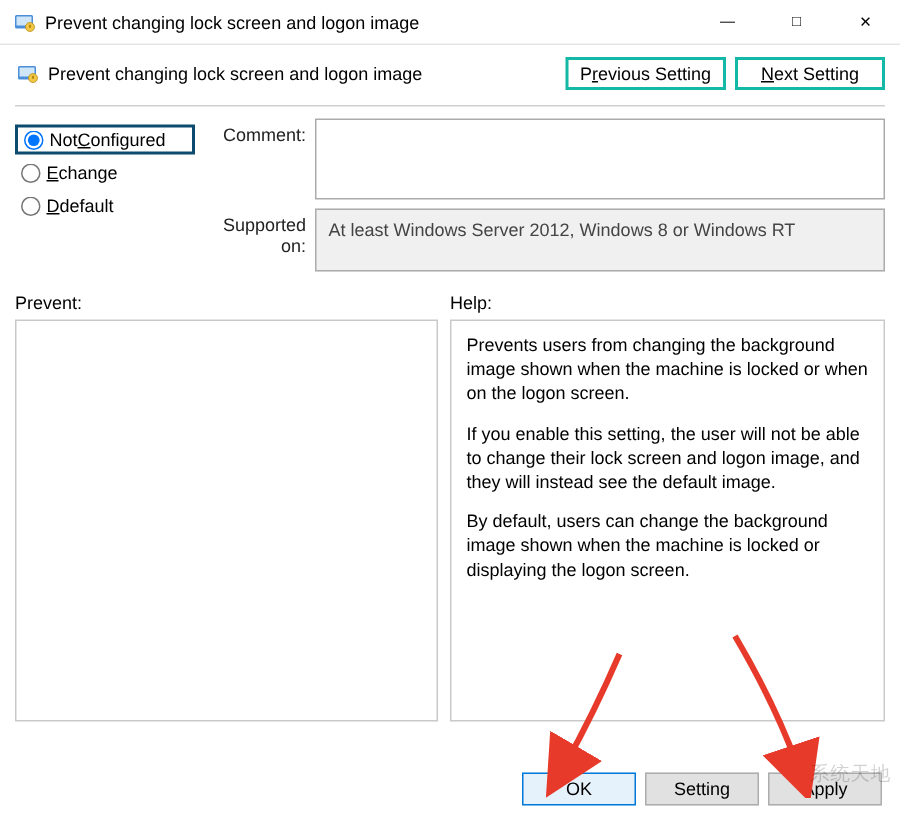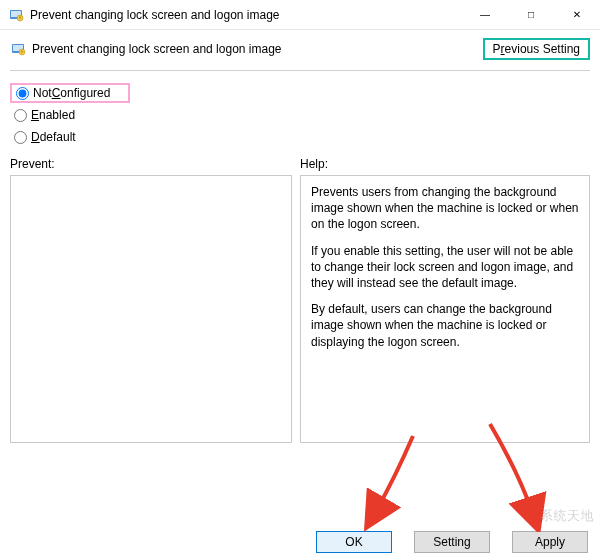--- a/index.html
+++ b/index.html
@@ -67,21 +67,21 @@
   .radio-group .radio {
     display: flex; align-items: center;
     height: 20px;
     margin-bottom: 2px;
     padding-left: 4px;
     cursor: default;
   }
   .radio input { margin: 0 4px 0 0; }
   .radio .ul { text-decoration: underline; }
   .highlight {
-    border: 2px solid #f9a8d4;
+    border: 2px solid #0c4a6e;
     padding: 1px 3px;
     margin-bottom: 2px;
   }
   .form-row { display: flex; margin-bottom: 6px; }
   .form-label {
     width: 80px;
     text-align: right;
     padding-right: 6px;
     padding-top: 4px;
     color: #222;
@@ -117,23 +117,23 @@
     overflow-y: scroll;
     font-size: 12px;
     background: #fff;
   }
   .options-panel { width: 282px; }
   .help-panel { flex: 1; }
   .help-panel p { margin: 0 0 10px 0; line-height: 1.35; }
   .footer {
     position: absolute;
     right: 12px;
-    bottom: 2px;
+    bottom: 18px;
     display: flex;
-    gap: 22px;
+    gap: 6px;
   }
   .fbtn {
     width: 76px; height: 22px;
     background: #e1e1e1;
     border: 1px solid #adadad;
     font-size: 12px;
     cursor: default;
   }
   .fbtn.default {
     border: 1.5px solid #0078d7;
@@ -182,43 +182,54 @@
     <span class="policy-icon">
       <svg width="16" height="16" viewBox="0 0 16 16">
           <rect x="2" y="3" width="12" height="9" rx="1" fill="#4a8fd8"></rect>
           <rect x="3" y="4" width="10" height="6" fill="#cfe6f9"></rect>
           <circle cx="12" cy="11" r="3" fill="#f2c744" stroke="#b58a12" stroke-width="0.5"></circle>
           <rect x="11.3" y="9.5" width="1.4" height="2" fill="#b58a12"></rect>
         </svg>
     </span>
     <span class="header-title">Prevent changing lock screen and logon image</span>
     <button class="hbtn"><span>P</span><span class="ul">r</span><span>evious Setting</span></button>
+    <button class="hbtn"><span class="ul">N</span><span>ext Setting</span></button>
   </div>
 
   <div class="divider"></div>
 
   <div class="config-row">
     <div class="config-left">
       <div class="radio-group">
         <label class="radio highlight">
           <input type="radio" name="state" checked="" style="">
           <span>Not </span>
             <span class="ul">C</span>
             <span>onfigured</span>
         </label>
         <label class="radio">
           <input type="radio" name="state" style="">
           <span class="ul">E</span>
-            <span>nabled</span>
+            <span>change</span>
         </label>
         <label class="radio">
           <input type="radio" name="state" style="">
           <span class="ul">D</span>
             <span>default</span>
         </label>
+      </div>
+    </div>
+    <div class="config-right">
+      <div class="form-row">
+        <div class="form-label">Comment:</div>
+        <textarea class="comment-box" style=""></textarea>
+      </div>
+      <div class="form-row">
+        <div class="form-label">Supported on:</div>
+        <textarea class="supported-box" readonly="" style="">At least Windows Server 2012, Windows 8 or Windows RT</textarea>
       </div>
     </div>
   </div>
 
   <div class="section-labels">
     <div class="left">Prevent:</div>
     <div>Help:</div>
   </div>
 
   <div class="panels">

